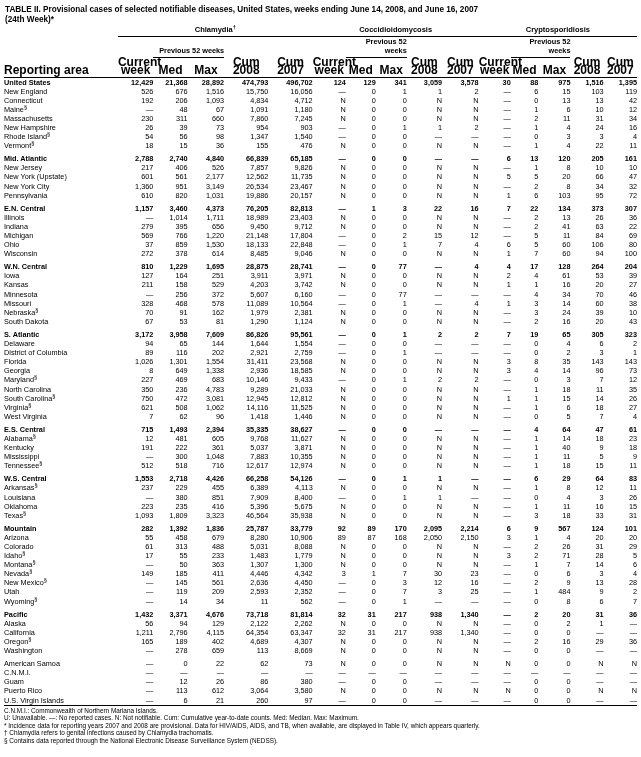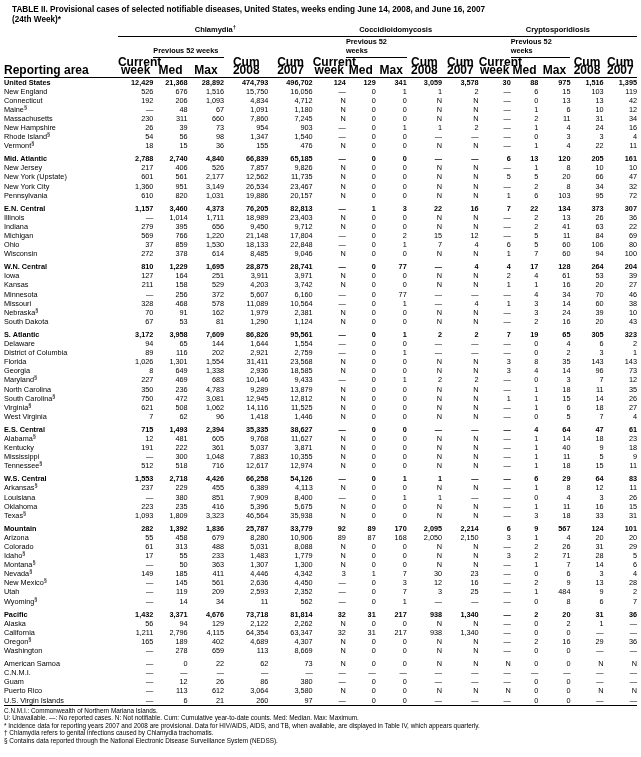--- a/index.html
+++ b/index.html
@@ -4,26 +4,26 @@
 <style>
   html,body{margin:0;padding:0;}
   body{
     width:641px;
     background:#ffffff;
     font-family:"Liberation Sans", sans-serif;
     color:#000000;
     -webkit-font-smoothing:none;
   }
   .page{width:641px;box-sizing:border-box;padding:4px 4px 2px 4px;}
-  .title{font-size:8.2px;font-weight:bold;line-height:10px;margin:1px 0 0 8px;}
+  .title{font-size:8.2px;font-weight:bold;line-height:10px;margin:1px 0 0 1px;}
   table.main{border-collapse:collapse;width:633px;table-layout:fixed;font-size:7.3px;}
   table.main td,table.main th{padding:0;vertical-align:bottom;}
   .rule-bot{border-bottom:1px solid #000;}
   .grp{font-weight:bold;text-align:center;font-size:7.5px;}
-  .sub{font-weight:bold;text-align:left;font-size:7.3px;}
+  .sub{font-weight:bold;text-align:right;font-size:7.3px;}
   .colhdr{font-weight:bold;text-align:center;font-size:12px;line-height:8.5px;}
   .lbl{text-align:left;padding-left:1px;}
   .num{text-align:right;padding-right:3px;}
   .bold{font-weight:bold;}
   tr.data td{height:9.1px;line-height:9.1px;font-size:7.3px;}
   tr.spacer td{height:4px;line-height:4px;font-size:3px;}
   .sup{font-size:5.6px;vertical-align:super;line-height:0;}
   .foot{font-size:6.4px;line-height:7.6px;margin-top:1px;}
   .hairline{border-bottom:1px solid #000;height:0;line-height:0;font-size:0;}
   .underhdr{border-bottom:0.8px solid #000;}
@@ -713,21 +713,21 @@
           <td class="num">3</td>
           <td class="num">7</td>
           <td class="num">12</td>
         </tr>
         <tr class="data">
           <td class="lbl">North Carolina</td>
           <td class="num">350</td>
           <td class="num">236</td>
           <td class="num">4,783</td>
           <td class="num">9,289</td>
-          <td class="num">13,879</td>
+          <td class="num">21,033</td>
           <td class="num">N</td>
           <td class="num">0</td>
           <td class="num">0</td>
           <td class="num">N</td>
           <td class="num">N</td>
           <td class="num">—</td>
           <td class="num">1</td>
           <td class="num">18</td>
           <td class="num">11</td>
           <td class="num">35</td>

